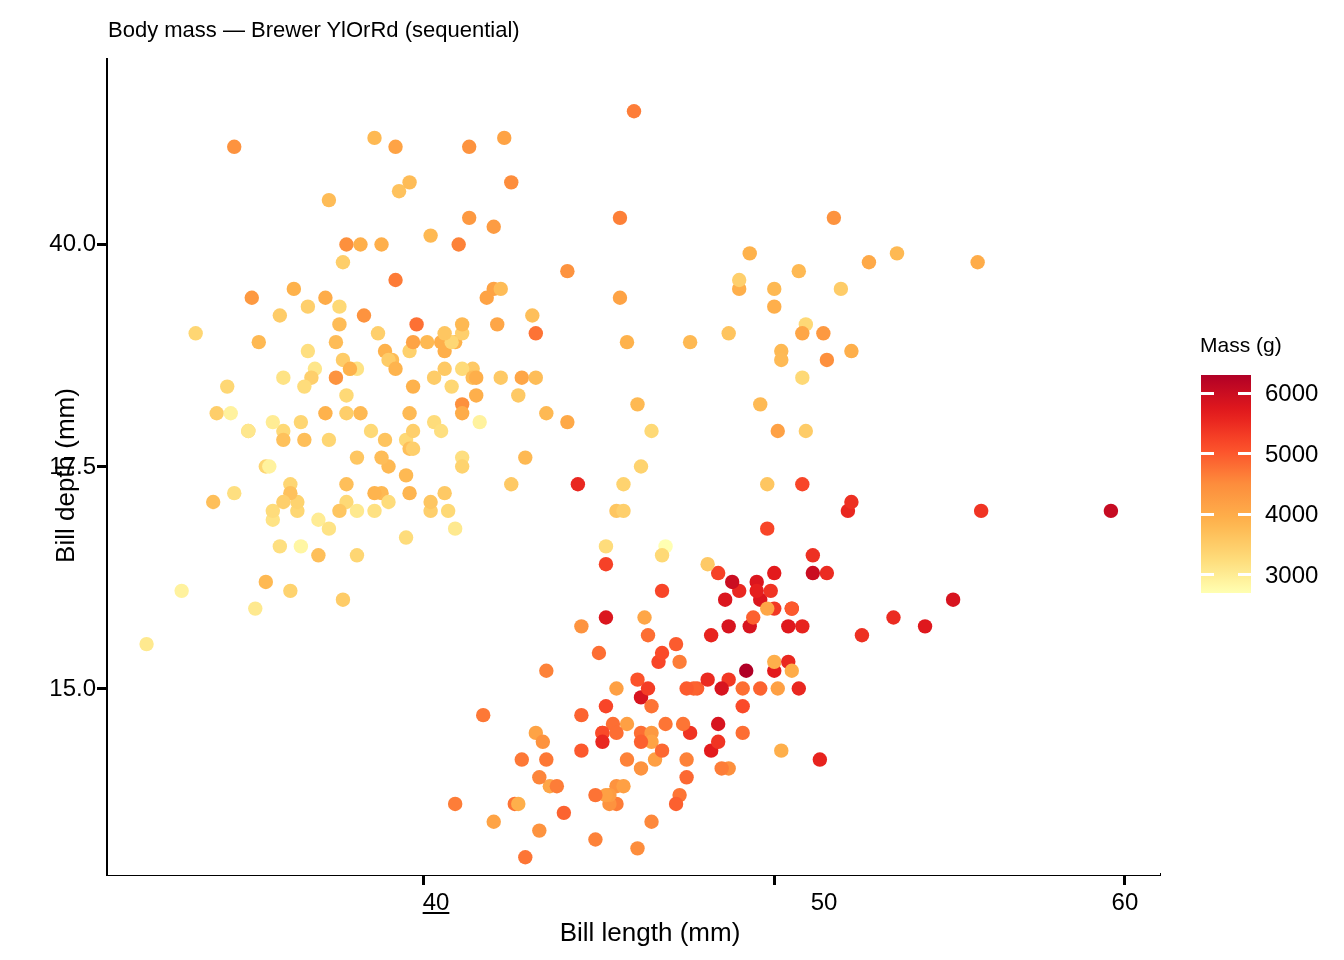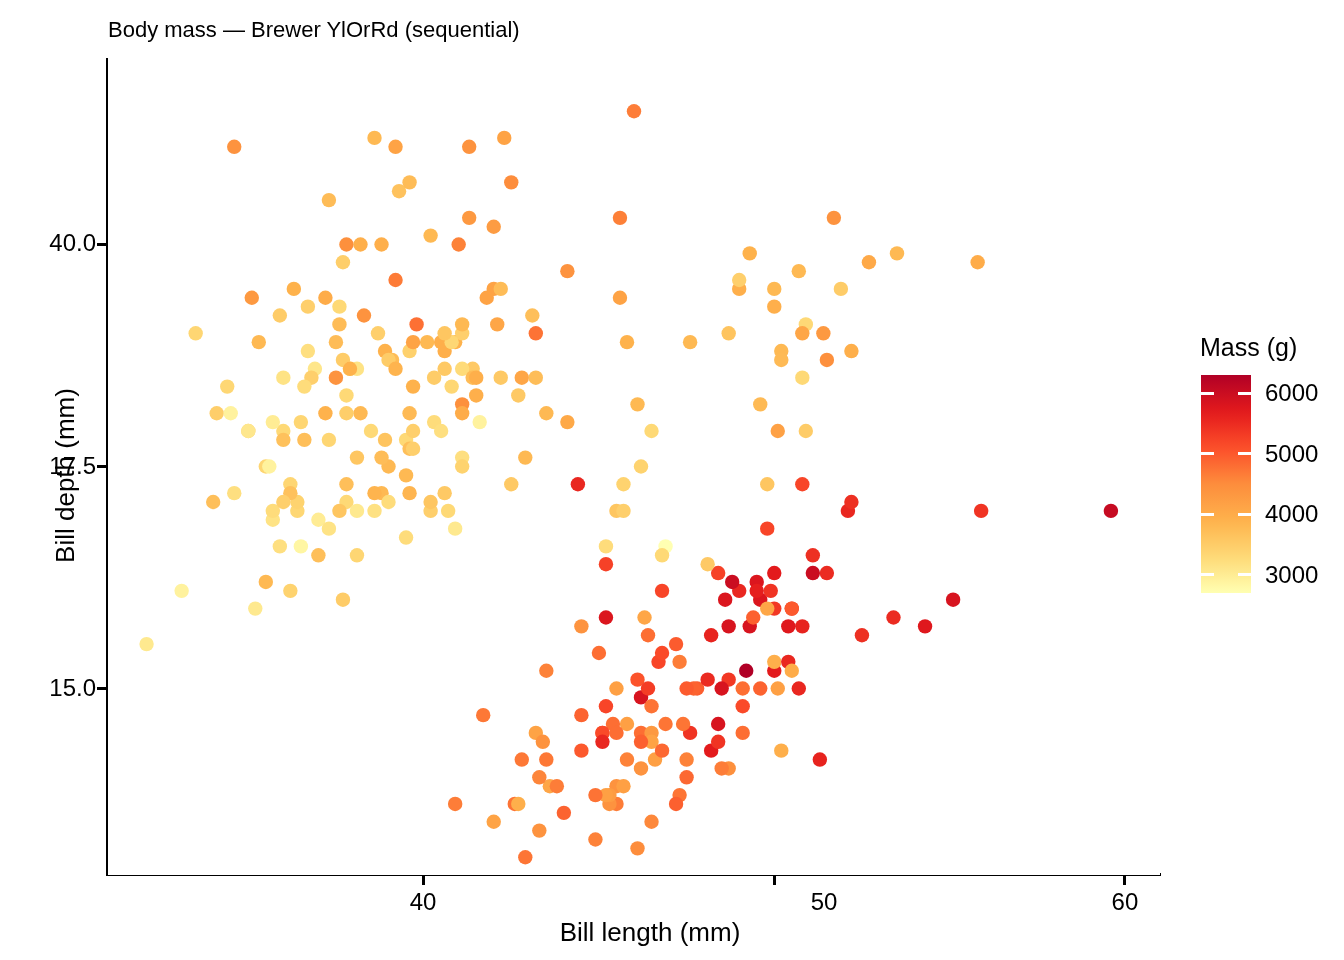--- a/index.html
+++ b/index.html
@@ -107,21 +107,21 @@
   #legend {
     position: absolute;
     left: 1196px;
     top: 333px;
     width: 148px;
   }
   #legend-title {
     position: absolute;
     left: 4px;
     top: 0px;
-    font-size: 25px;
+    font-size: 21px;
     white-space: nowrap;
     color: #000000;
   }
   #legend-bar-wrap {
     position: absolute;
     left: 5px;
     top: 42px;
     width: 50px;
     height: 218px;
   }
@@ -478,21 +478,21 @@
   <div id="y-ticks-layer">
       <div class="tick-mark y-tick" style="top: 687.011px;"></div>
       <div class="y-tick-label" style="top: 673.511px;">15.0</div>
       <div class="tick-mark y-tick" style="top: 465px;"></div>
       <div class="y-tick-label" style="top: 451.5px; margin-left: 40px;">17.5</div>
       <div class="tick-mark y-tick" style="top: 242.989px;"></div>
       <div class="y-tick-label" style="top: 229.489px;">40.0</div>
     </div>
   <div id="x-ticks-layer">
       <div class="tick-mark x-tick" style="left: 422.1px;"></div>
-      <div class="x-tick-label" style="left: 423px;">40</div>
+      <div class="x-tick-label" style="left: 436px; text-decoration: underline;">40</div>
       <div class="tick-mark x-tick" style="left: 772.767px;"></div>
       <div class="x-tick-label" style="left: 804px; margin-left: 20px;">50</div>
       <div class="tick-mark x-tick" style="left: 1123.43px;"></div>
       <div class="x-tick-label" style="left: 1124.93px;">60</div>
     </div>
 
   <div id="x-axis-title">Bill length (mm)</div>
   <div id="y-axis-title">Bill depth (mm)</div>
 
   <div id="legend">

